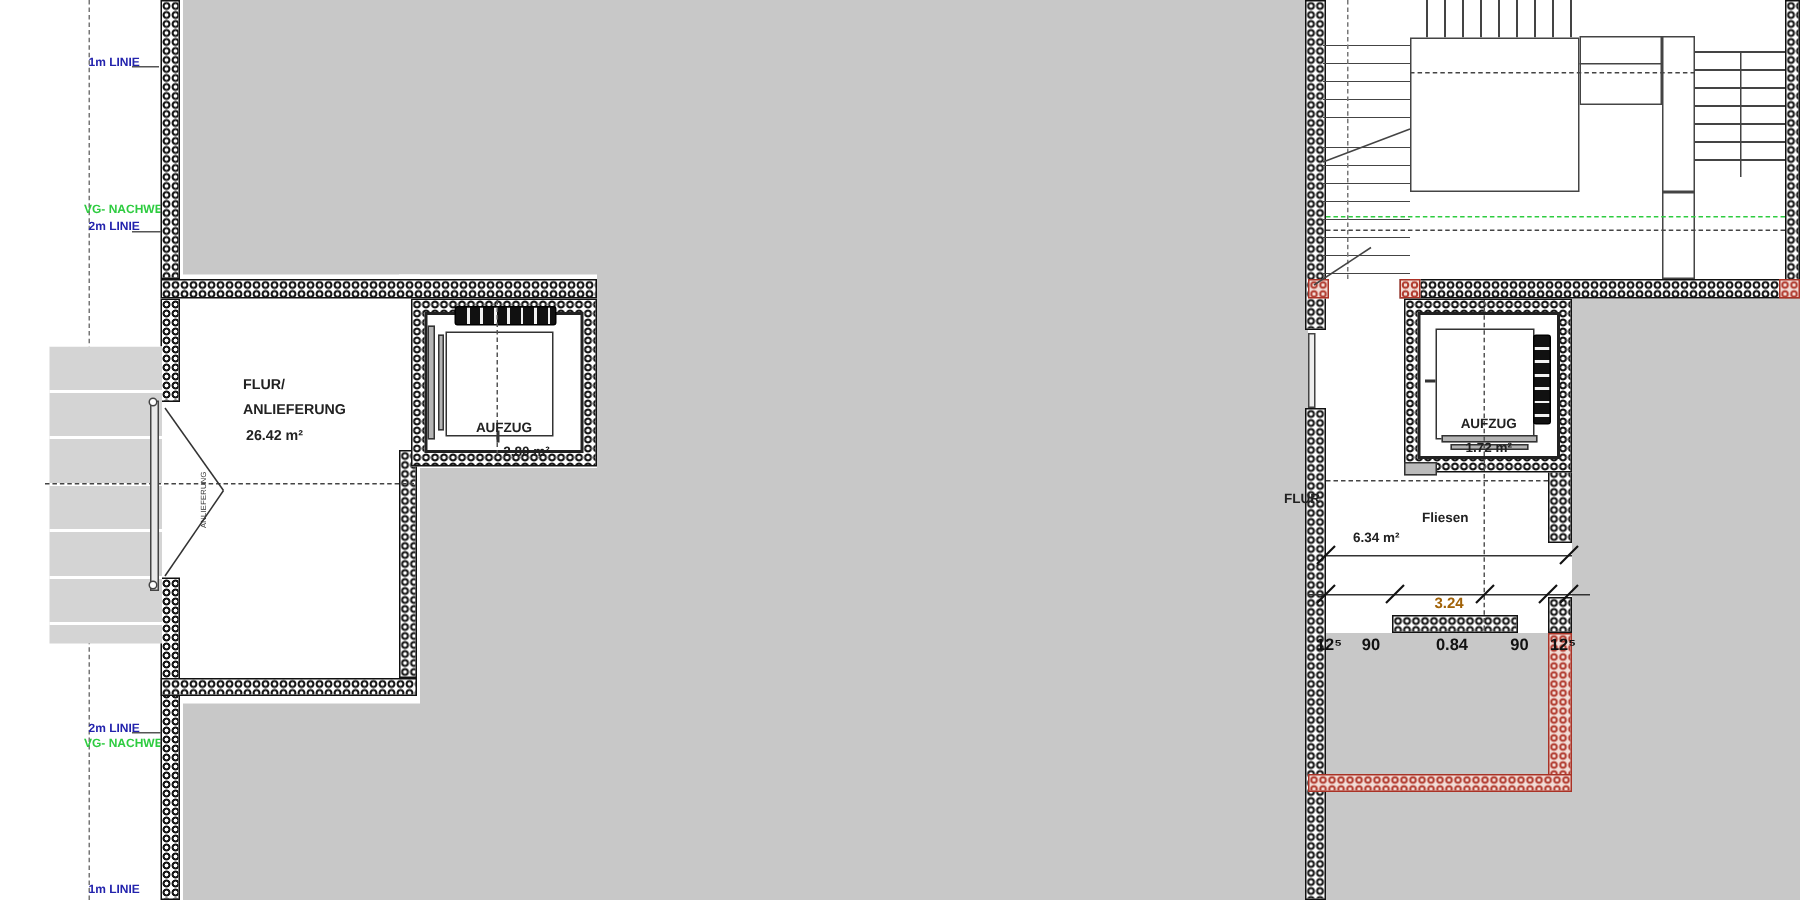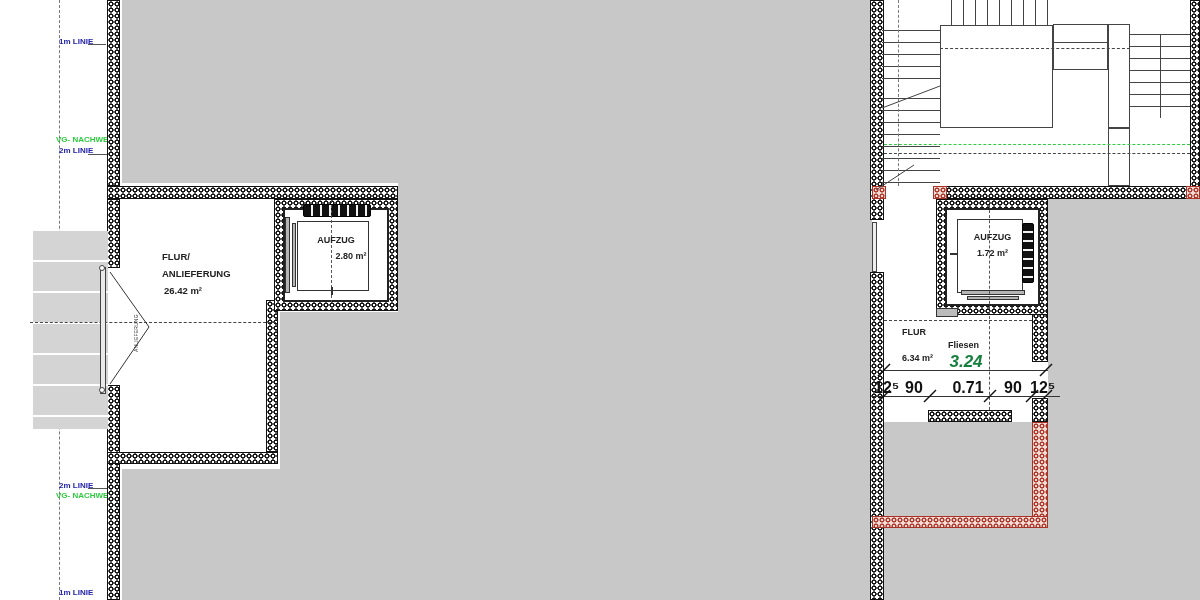--- a/index.html
+++ b/index.html
@@ -26,23 +26,23 @@
   }
   .vdash{border-left:1px dashed #777;width:0;}
   .vdash-dark{border-left:1px dashed #555;width:0;}
   .hdash{border-top:1.5px dashed #444;height:0;}
   .hdash-green{border-top:1.5px dashed #2ecc40;height:0;}
   .lbl{position:absolute;white-space:nowrap;line-height:1;}
   .lbl-blue{color:#2323ad;font-size:8px;font-weight:bold;}
   .lbl-green{color:#2ecc40;font-size:8px;font-weight:bold;}
   .room-lbl{font-size:9.5px;font-weight:bold;color:#222;}
   .small-lbl{font-size:9px;font-weight:bold;color:#222;}
-  .dim-lbl{font-size:17px;font-weight:bold;color:#15803d;font-style:italic;}
-  .dim-lbl-sm{font-size:16px;font-weight:bold;color:#111;}
-  .center{text-align:center;}
+  .dim-lbl{font-size:10px;font-weight:bold;color:#a16207;}
+  .dim-lbl-sm{font-size:11px;font-weight:bold;color:#111;}
+  .center{text-align:center;margin-top:45px;}
   .thin-border{border:1px solid #444;background:#fff;}
   .treads-v{background-image:repeating-linear-gradient(to bottom,#444 0 1px,transparent 1px 12px);}
   .treads-h{background-image:repeating-linear-gradient(to right,transparent 0 11px,#444 11px 12px);}
   .machinery-h{
     background-color:#111;
     background-image:repeating-linear-gradient(to right,transparent 0 7px,#f2f2f2 7px 9px);
     border:1px solid #000;border-radius:2px;
   }
   .machinery-v{
     background-color:#111;
@@ -152,30 +152,30 @@
   <div class="abs machinery-v" style="left:1022px;top:223px;width:12px;height:60px;"></div>
   <div class="abs doorbar" style="left:961px;top:290px;width:64px;height:5px;"></div>
   <div class="abs doorbar" style="left:967px;top:296px;width:52px;height:4px;"></div>
   <div class="abs vdash-dark" style="left:989px;top:200px;height:220px;"></div>
   <div class="abs" style="left:950px;top:253px;width:7px;height:2px;background:#333;"></div>
   <div class="lbl small-lbl abs center" style="left:945px;top:233px;width:95px;">AUFZUG</div>
   <div class="lbl small-lbl abs center" style="left:945px;top:249px;width:95px;">1.72 m²</div>
 
   <div class="abs hdash" style="left:884px;top:320px;width:148px;"></div>
   <div class="abs" style="left:936px;top:308px;width:22px;height:9px;background:#bbb;border:1px solid #333;"></div>
-  <div class="lbl small-lbl" style="left:902px;top:328px;">FLUR</div>
+  <div class="lbl small-lbl" style="left:856px;top:328px;">FLUR</div>
   <div class="lbl small-lbl" style="left:948px;top:341px;">Fliesen</div>
   <div class="lbl small-lbl" style="left:902px;top:354px;">6.34 m²</div>
 
   <div class="abs" style="left:884px;top:370px;width:164px;height:1px;background:#333;"></div>
   <div class="lbl dim-lbl abs center" style="left:884px;top:353px;width:164px;">3.24</div>
   <div class="abs" style="left:872px;top:396px;width:188px;height:1px;background:#333;"></div>
   <div class="lbl dim-lbl-sm abs center" style="left:874px;top:380px;width:24px;">12⁵</div>
   <div class="lbl dim-lbl-sm abs center" style="left:900px;top:380px;width:28px;">90</div>
-  <div class="lbl dim-lbl-sm abs center" style="left:948px;top:380px;width:40px;">0.71</div>
+  <div class="lbl dim-lbl-sm abs center" style="left:948px;top:380px;width:40px;">0.84</div>
   <div class="lbl dim-lbl-sm abs center" style="left:999px;top:380px;width:28px;">90</div>
   <div class="lbl dim-lbl-sm abs center" style="left:1030px;top:380px;width:24px;">12⁵</div>
 
   <svg class="abs" style="left:0;top:0;" width="1200" height="600" viewBox="0 0 1200 600">
     <line x1="110" y1="272" x2="149" y2="327" stroke="#333" stroke-width="1"></line>
     <line x1="110" y1="384" x2="149" y2="327" stroke="#333" stroke-width="1"></line>
     <line x1="882" y1="108" x2="940" y2="86" stroke="#444" stroke-width="1"></line>
     <line x1="876" y1="190" x2="914" y2="165" stroke="#444" stroke-width="1"></line>
     <line x1="878" y1="376" x2="890" y2="364" stroke="#111" stroke-width="1.4"></line>
     <line x1="1040" y1="376" x2="1052" y2="364" stroke="#111" stroke-width="1.4"></line>

